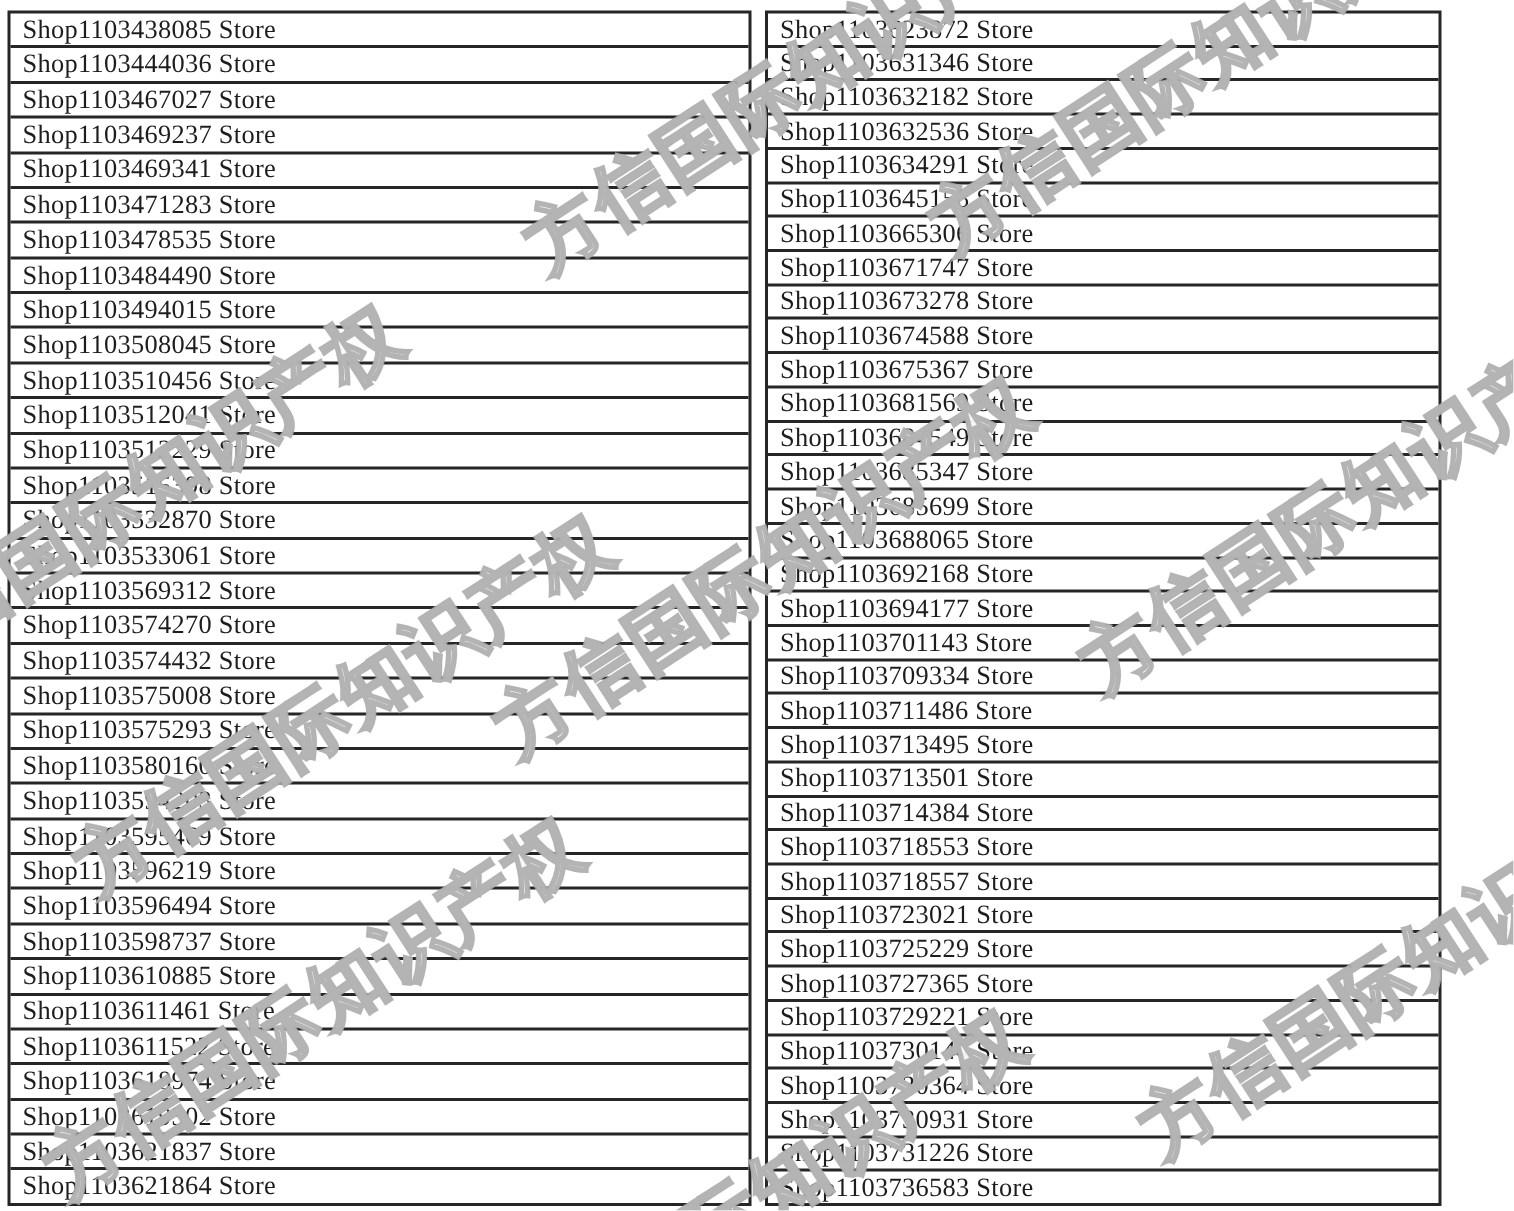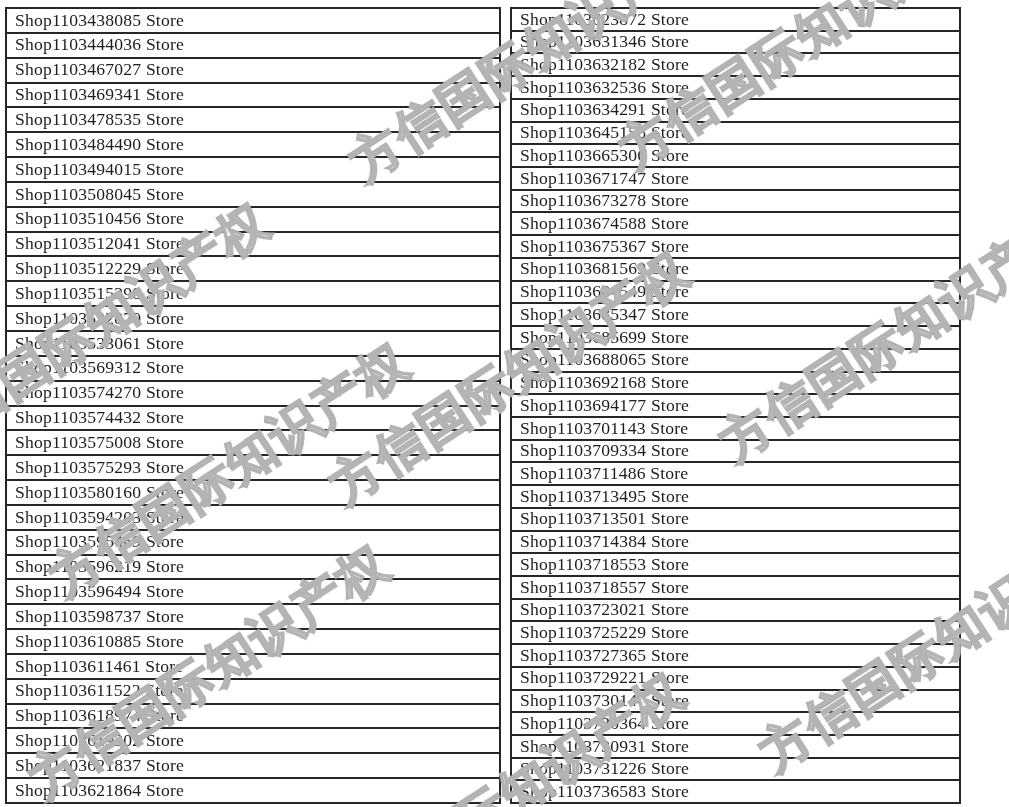--- a/index.html
+++ b/index.html
@@ -78,21 +78,27 @@
       <div class="row">
         <span class="cell-text">Shop1103438085 Store</span>
       </div>
       <div class="row">
         <span class="cell-text">Shop1103444036 Store</span>
       </div>
       <div class="row">
         <span class="cell-text">Shop1103467027 Store</span>
       </div>
       <div class="row">
+        <span class="cell-text">Shop1103469237 Store</span>
+      </div>
+      <div class="row">
         <span class="cell-text">Shop1103469341 Store</span>
+      </div>
+      <div class="row">
+        <span class="cell-text">Shop1103471283 Store</span>
       </div>
       <div class="row">
         <span class="cell-text">Shop1103478535 Store</span>
       </div>
       <div class="row">
         <span class="cell-text">Shop1103484490 Store</span>
       </div>
       <div class="row">
         <span class="cell-text">Shop1103494015 Store</span>
       </div>

